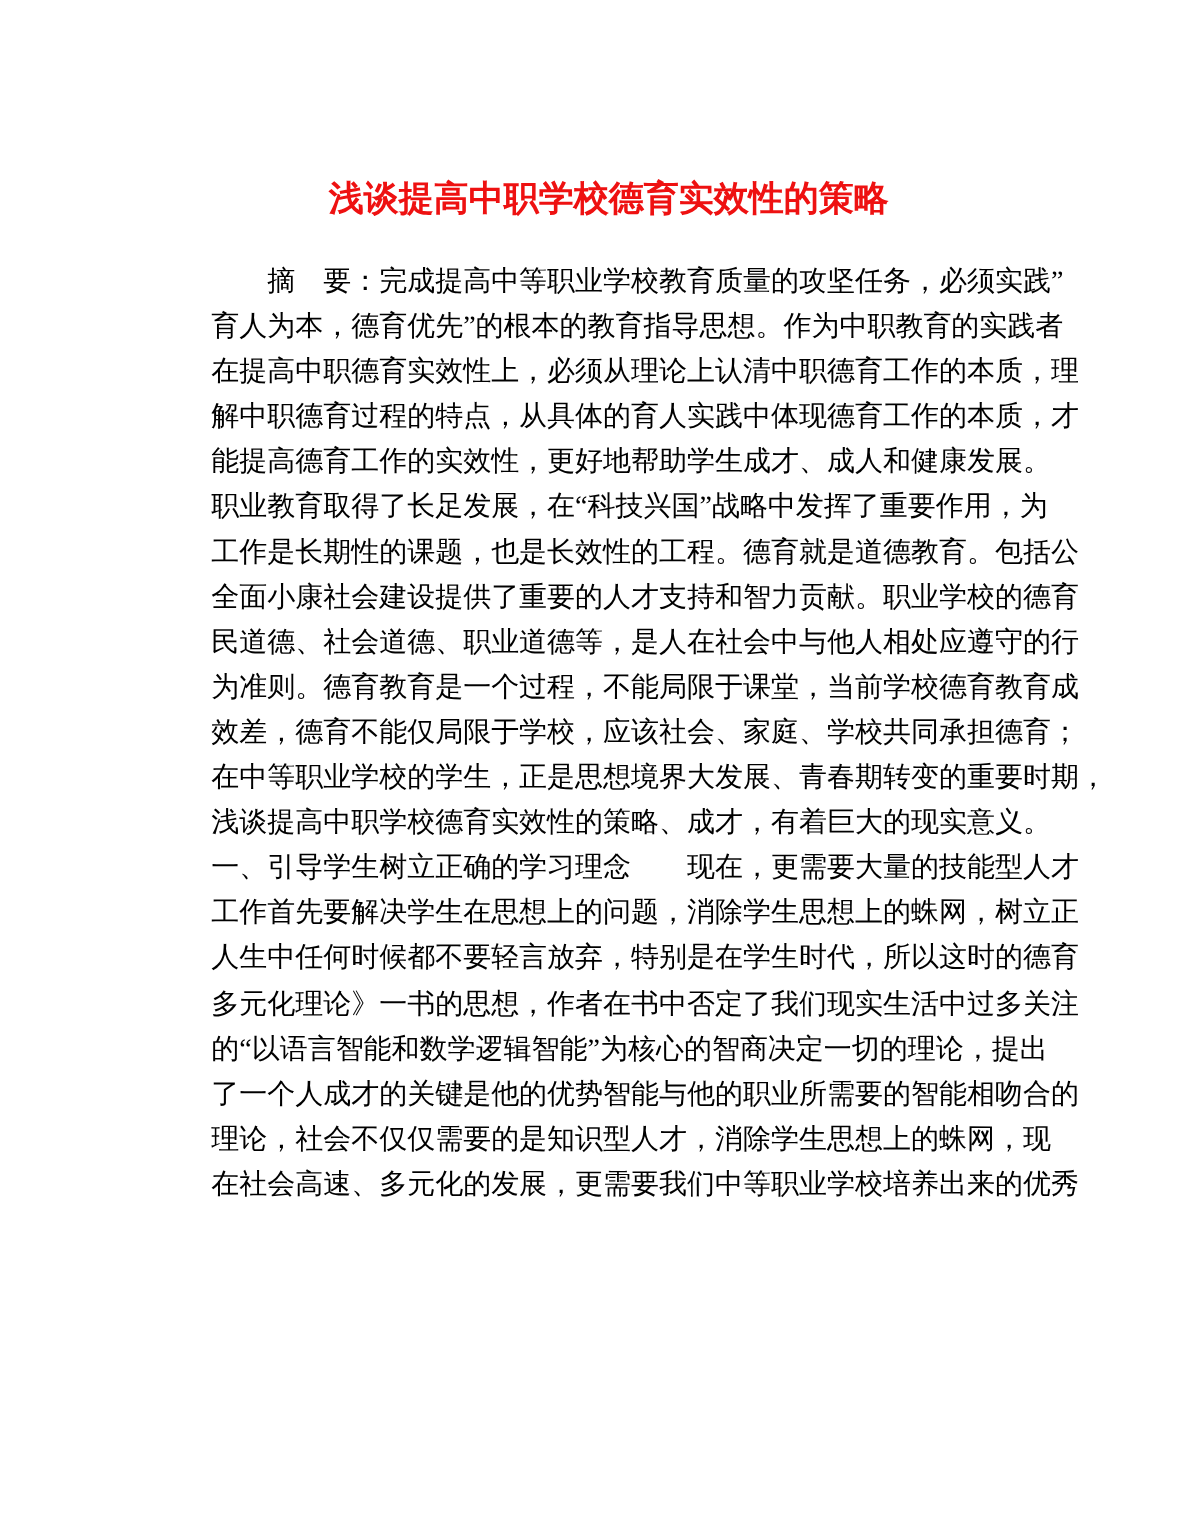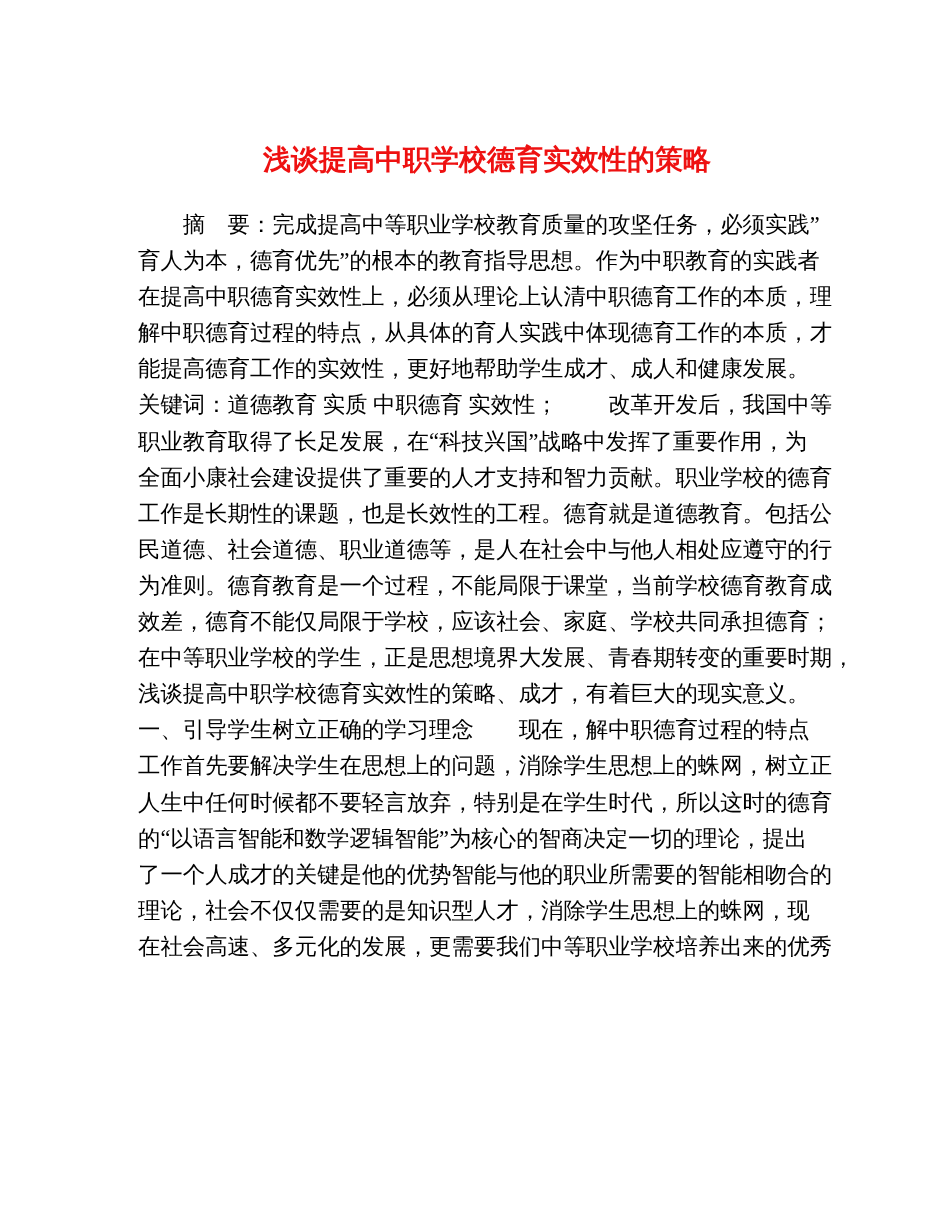--- a/index.html
+++ b/index.html
@@ -43,36 +43,36 @@
     white-space: pre;       
     text-align: left;
     letter-spacing: 0px;
   }
 </style>
 </head>
 <body>
 
 <div class="page">
   <h1 class="title" style="color: rgb(238, 17, 17);">浅谈提高中职学校德育实效性的策略</h1>
-  <div class="doc-body" id="doc-body" style="color: rgb(0, 0, 0);">
+  <div class="doc-body" id="doc-body" style="color: rgb(0, 0, 0); margin-left: 31px;">
       <div class="line">　　摘　要：完成提高中等职业学校教育质量的攻坚任务，必须实践”</div>
       <div class="line">育人为本，德育优先”的根本的教育指导思想。作为中职教育的实践者</div>
       <div class="line">在提高中职德育实效性上，必须从理论上认清中职德育工作的本质，理</div>
       <div class="line">解中职德育过程的特点，从具体的育人实践中体现德育工作的本质，才</div>
       <div class="line">能提高德育工作的实效性，更好地帮助学生成才、成人和健康发展。</div>
-      <div class="line">关键词：道德教育 实质 中职德育 实效性；         改革开发后，我国中等</div>
       <div class="line">职业教育取得了长足发展，在“科技兴国”战略中发挥了重要作用，为</div>
+      <div class="line">工作是长期性的课题，也是长效性的工程。德育就是道德教育。包括公</div>
       <div class="line">全面小康社会建设提供了重要的人才支持和智力贡献。职业学校的德育</div>
-      <div class="line">工作是长期性的课题，也是长效性的工程。德育就是道德教育。包括公</div>
       <div class="line">民道德、社会道德、职业道德等，是人在社会中与他人相处应遵守的行</div>
       <div class="line">为准则。德育教育是一个过程，不能局限于课堂，当前学校德育教育成</div>
       <div class="line">效差，德育不能仅局限于学校，应该社会、家庭、学校共同承担德育；</div>
       <div class="line">在中等职业学校的学生，正是思想境界大发展、青春期转变的重要时期，</div>
       <div class="line">浅谈提高中职学校德育实效性的策略、成才，有着巨大的现实意义。</div>
-      <div class="line">一、引导学生树立正确的学习理念        现在，解中职德育过程的特点</div>
+      <div class="line">一、引导学生树立正确的学习理念        现在，更需要大量的技能型人才</div>
       <div class="line">工作首先要解决学生在思想上的问题，消除学生思想上的蛛网，树立正</div>
       <div class="line">人生中任何时候都不要轻言放弃，特别是在学生时代，所以这时的德育</div>
+      <div class="line">多元化理论》一书的思想，作者在书中否定了我们现实生活中过多关注</div>
       <div class="line">的“以语言智能和数学逻辑智能”为核心的智商决定一切的理论，提出</div>
       <div class="line">了一个人成才的关键是他的优势智能与他的职业所需要的智能相吻合的</div>
       <div class="line">理论，社会不仅仅需要的是知识型人才，消除学生思想上的蛛网，现</div>
       <div class="line">在社会高速、多元化的发展，更需要我们中等职业学校培养出来的优秀</div>
     </div>
 </div>
 
 </body></html>

